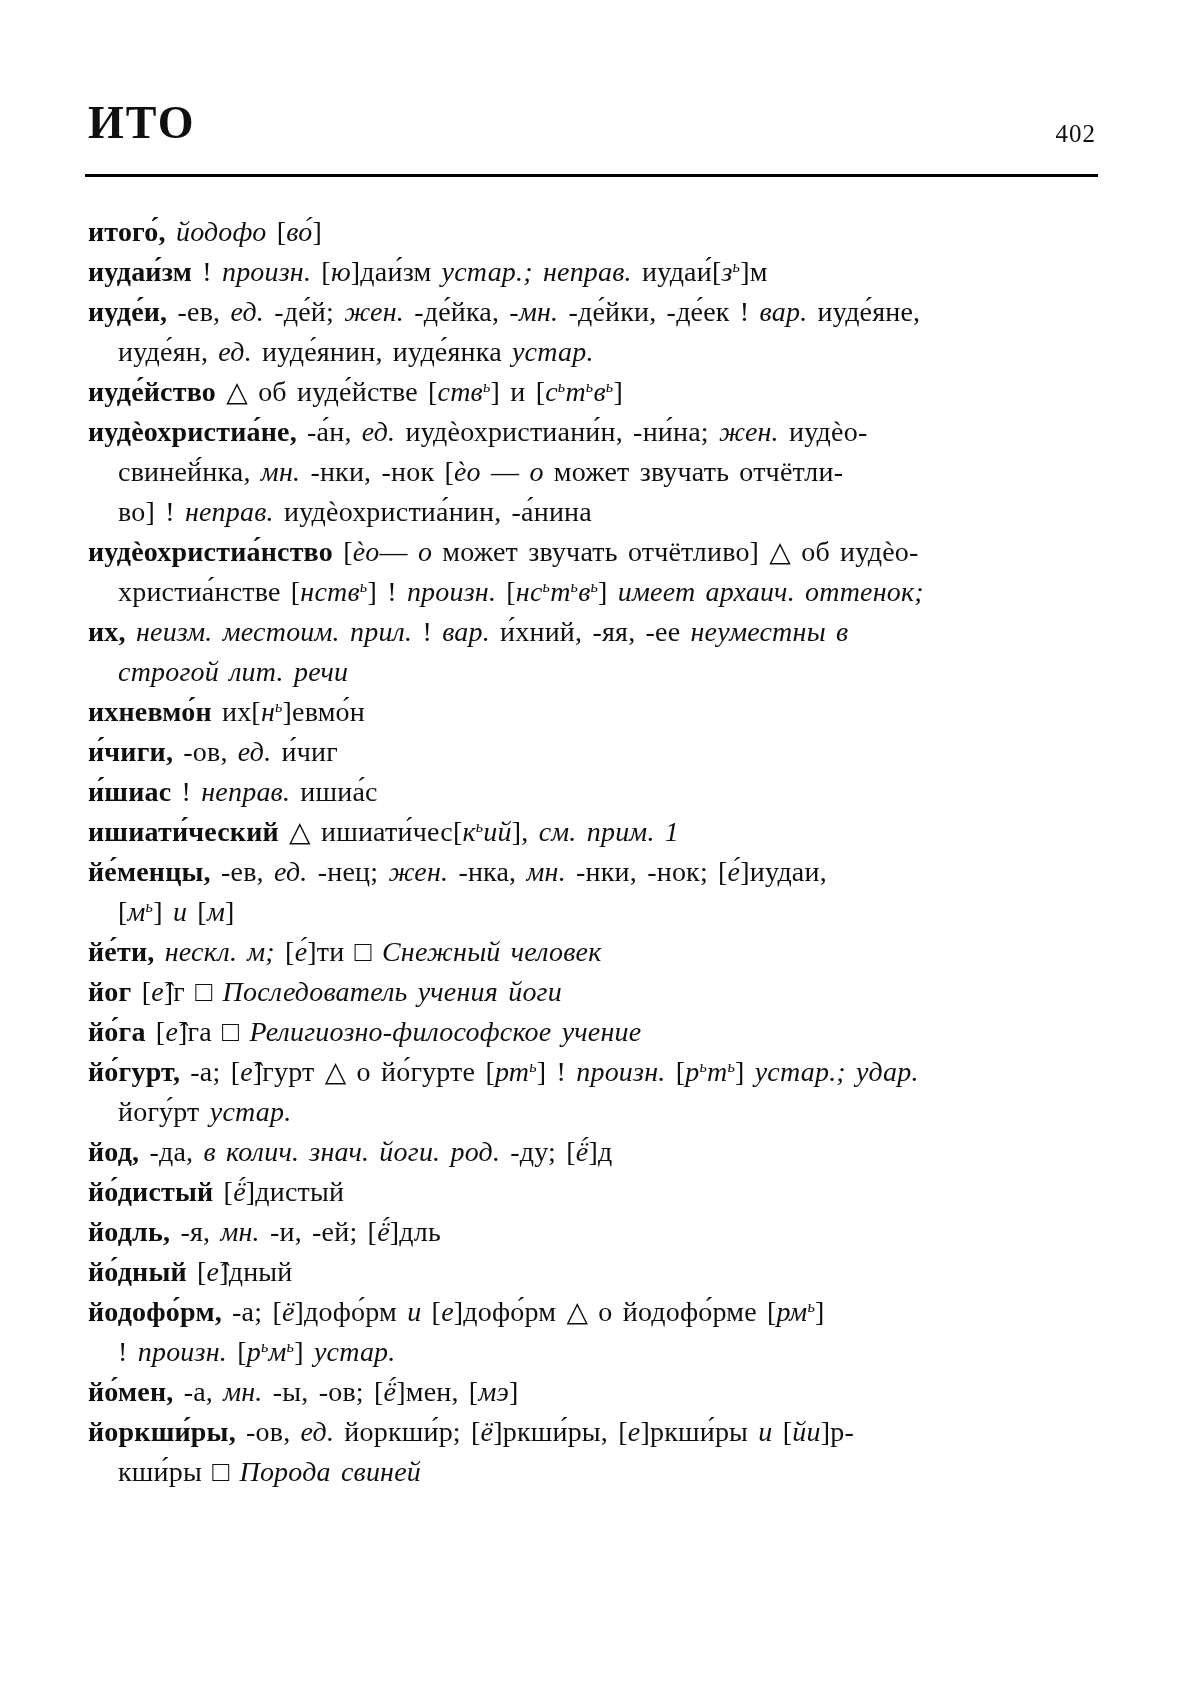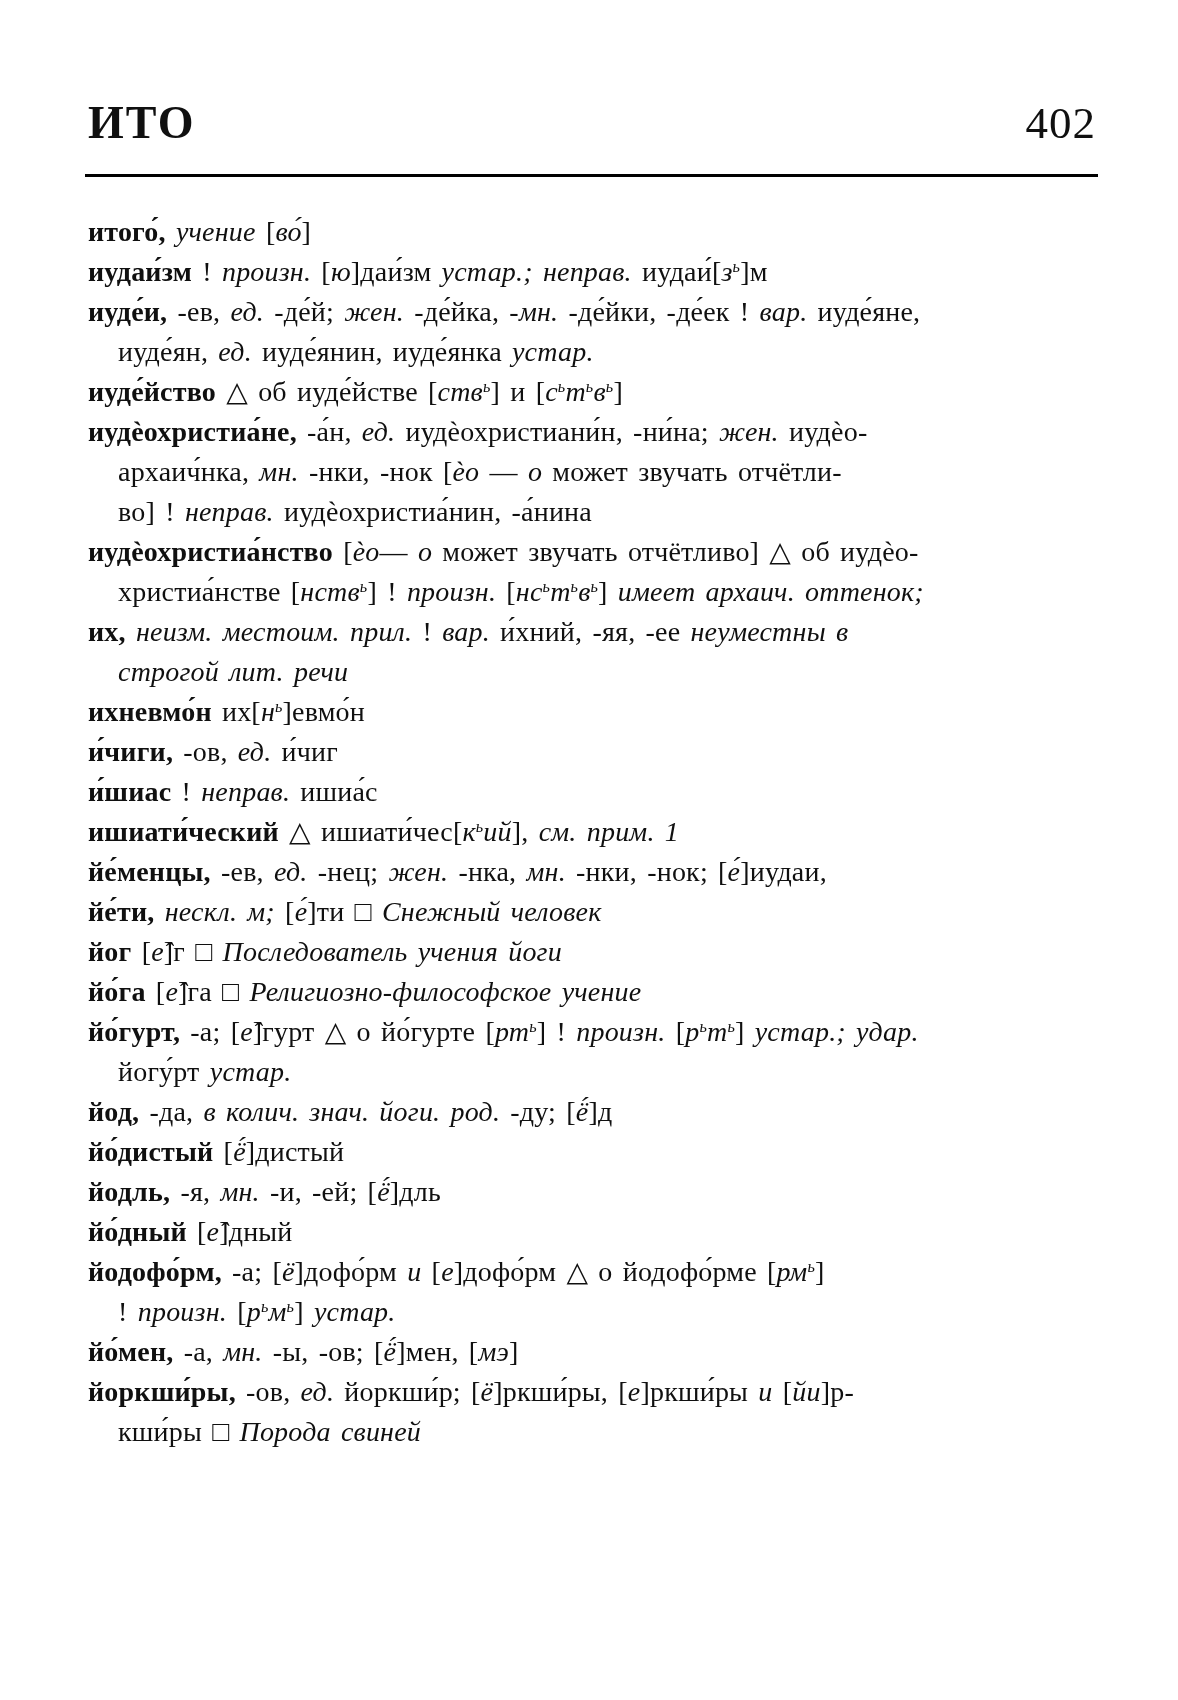--- a/index.html
+++ b/index.html
@@ -25,21 +25,21 @@
     justify-content: space-between;
     align-items: flex-end;
   }
   .keyword {
     font-weight: 700;
     font-size: 46px;
     letter-spacing: 2px;
     line-height: 1;
   }
   .pagenum {
-    font-size: 45px;
+    font-size: 25px;
     line-height: 1;
     letter-spacing: 1px;
     text-align: right;
   }
   .rule {
     position: absolute;
     left: 85px;
     right: 80px;
     top: 174px;
     height: 3px;
@@ -71,37 +71,38 @@
 </head>
 <body>
 
 <div class="page">
   <div class="header-row">
     <span class="keyword">ИТО</span>
     <span class="pagenum">402</span>
   </div>
   <div class="rule"></div>
   <div class="entries">
-      <div class="line"><span class="seg-b">итого́, </span><span class="seg-i">учение </span><span class="seg-r">[</span><span class="seg-i">во́</span><span class="seg-r">]</span></div>
+      <div class="line"><span class="seg-b">итого́, </span><span class="seg-i">йодофо </span><span class="seg-r">[</span><span class="seg-i">во́</span><span class="seg-r">]</span></div>
       <div class="line"><span class="seg-b">иудаи́зм </span><span class="seg-r">! </span><span class="seg-i">произн. </span><span class="seg-r">[</span><span class="seg-i">ю</span><span class="seg-r">]даи́зм </span><span class="seg-i">устар.; неправ. </span><span class="seg-r">иудаи́[</span><span class="seg-i">з</span><span class="seg-s">ь</span><span class="seg-r">]м</span></div>
       <div class="line"><span class="seg-b">иуде́и, </span><span class="seg-r">-ев, </span><span class="seg-i">ед. </span><span class="seg-r">-де́й; </span><span class="seg-i">жен. </span><span class="seg-r">-де́йка, -</span><span class="seg-i">мн. </span><span class="seg-r">-де́йки, -де́ек ! </span><span class="seg-i">вар. </span><span class="seg-r">иуде́яне,</span></div>
       <div class="line indent"><span class="seg-r">иуде́ян, </span><span class="seg-i">ед. </span><span class="seg-r">иуде́янин, иуде́янка </span><span class="seg-i">устар.</span></div>
       <div class="line"><span class="seg-b">иуде́йство </span><span class="seg-r">△ об иуде́йстве [</span><span class="seg-i">ств</span><span class="seg-s">ь</span><span class="seg-r">] и [</span><span class="seg-i">с</span><span class="seg-s">ь</span><span class="seg-i">т</span><span class="seg-s">ь</span><span class="seg-i">в</span><span class="seg-s">ь</span><span class="seg-r">]</span></div>
       <div class="line"><span class="seg-b">иудѐохристиа́не, </span><span class="seg-r">-а́н, </span><span class="seg-i">ед. </span><span class="seg-r">иудѐохристиани́н, -ни́на; </span><span class="seg-i">жен. </span><span class="seg-r">иудѐо-</span></div>
-      <div class="line indent"><span class="seg-r">архаич́нка, </span><span class="seg-i">мн. </span><span class="seg-r">-нки, -нок [</span><span class="seg-i">ѐо</span><span class="seg-r"> — </span><span class="seg-i">о</span><span class="seg-r"> может звучать отчётли-</span></div>
+      <div class="line indent"><span class="seg-r">свиней́нка, </span><span class="seg-i">мн. </span><span class="seg-r">-нки, -нок [</span><span class="seg-i">ѐо</span><span class="seg-r"> — </span><span class="seg-i">о</span><span class="seg-r"> может звучать отчётли-</span></div>
       <div class="line indent"><span class="seg-r">во] ! </span><span class="seg-i">неправ. </span><span class="seg-r">иудѐохристиа́нин, -а́нина</span></div>
       <div class="line"><span class="seg-b">иудѐохристиа́нство </span><span class="seg-r">[</span><span class="seg-i">ѐо</span><span class="seg-r">— </span><span class="seg-i">о</span><span class="seg-r"> может звучать отчётливо] △ об иудѐо-</span></div>
       <div class="line indent"><span class="seg-r">христиа́нстве [</span><span class="seg-i">нств</span><span class="seg-s">ь</span><span class="seg-r">] ! </span><span class="seg-i">произн. </span><span class="seg-r">[</span><span class="seg-i">нс</span><span class="seg-s">ь</span><span class="seg-i">т</span><span class="seg-s">ь</span><span class="seg-i">в</span><span class="seg-s">ь</span><span class="seg-r">] </span><span class="seg-i">имеет архаич. оттенок;</span></div>
       <div class="line"><span class="seg-b">их, </span><span class="seg-i">неизм. местоим. прил. </span><span class="seg-r">! </span><span class="seg-i">вар. </span><span class="seg-r">и́хний, -яя, -ее </span><span class="seg-i">неуместны в</span></div>
       <div class="line indent"><span class="seg-i">строгой лит. речи</span></div>
       <div class="line"><span class="seg-b">ихневмо́н </span><span class="seg-r">их[</span><span class="seg-i">н</span><span class="seg-s">ь</span><span class="seg-r">]евмо́н</span></div>
       <div class="line"><span class="seg-b">и́чиги, </span><span class="seg-r">-ов, </span><span class="seg-i">ед. </span><span class="seg-r">и́чиг</span></div>
       <div class="line"><span class="seg-b">и́шиас </span><span class="seg-r">! </span><span class="seg-i">неправ. </span><span class="seg-r">ишиа́с</span></div>
       <div class="line"><span class="seg-b">ишиати́ческий </span><span class="seg-r">△ ишиати́чес[</span><span class="seg-i">к</span><span class="seg-s">ь</span><span class="seg-i">ий</span><span class="seg-r">], </span><span class="seg-i">см. прим. 1</span></div>
       <div class="line"><span class="seg-b">йе́менцы, </span><span class="seg-r">-ев, </span><span class="seg-i">ед. </span><span class="seg-r">-нец; </span><span class="seg-i">жен. </span><span class="seg-r">-нка, </span><span class="seg-i">мн. </span><span class="seg-r">-нки, -нок; [</span><span class="seg-i">е́</span><span class="seg-r">]иудаи,</span></div>
+      <div class="line indent"><span class="seg-r">[</span><span class="seg-i">м</span><span class="seg-s">ь</span><span class="seg-r">] </span><span class="seg-i">и</span><span class="seg-r"> [</span><span class="seg-i">м</span><span class="seg-r">]</span></div>
       <div class="line"><span class="seg-b">йе́ти, </span><span class="seg-i">нескл. м; </span><span class="seg-r">[</span><span class="seg-i">е́</span><span class="seg-r">]ти □ </span><span class="seg-i">Снежный человек</span></div>
       <div class="line"><span class="seg-b">йог </span><span class="seg-r">[</span><span class="seg-i">е̂</span><span class="seg-r">]г □ </span><span class="seg-i">Последователь учения йоги</span></div>
       <div class="line"><span class="seg-b">йо́га </span><span class="seg-r">[</span><span class="seg-i">е̂</span><span class="seg-r">]га □ </span><span class="seg-i">Религиозно-философское учение</span></div>
       <div class="line"><span class="seg-b">йо́гурт, </span><span class="seg-r">-а; [</span><span class="seg-i">е̂</span><span class="seg-r">]гурт △ о йо́гурте [</span><span class="seg-i">рт</span><span class="seg-s">ь</span><span class="seg-r">] ! </span><span class="seg-i">произн. </span><span class="seg-r">[</span><span class="seg-i">р</span><span class="seg-s">ь</span><span class="seg-i">т</span><span class="seg-s">ь</span><span class="seg-r">] </span><span class="seg-i">устар.; удар.</span></div>
       <div class="line indent"><span class="seg-r">йогу́рт </span><span class="seg-i">устар.</span></div>
       <div class="line"><span class="seg-b">йод, </span><span class="seg-r">-да, </span><span class="seg-i">в колич. знач. йоги. род. </span><span class="seg-r">-ду; [</span><span class="seg-i">ё́</span><span class="seg-r">]д</span></div>
       <div class="line"><span class="seg-b">йо́дистый </span><span class="seg-r">[</span><span class="seg-i">ё́</span><span class="seg-r">]дистый</span></div>
       <div class="line"><span class="seg-b">йодль, </span><span class="seg-r">-я, </span><span class="seg-i">мн. </span><span class="seg-r">-и, -ей; [</span><span class="seg-i">ё́</span><span class="seg-r">]дль</span></div>
       <div class="line"><span class="seg-b">йо́дный </span><span class="seg-r">[</span><span class="seg-i">е̂</span><span class="seg-r">]дный</span></div>
       <div class="line"><span class="seg-b">йодофо́рм, </span><span class="seg-r">-а; [</span><span class="seg-i">ё</span><span class="seg-r">]дофо́рм </span><span class="seg-i">и</span><span class="seg-r"> [</span><span class="seg-i">е</span><span class="seg-r">]дофо́рм △ о йодофо́рме [</span><span class="seg-i">рм</span><span class="seg-s">ь</span><span class="seg-r">]</span></div>

